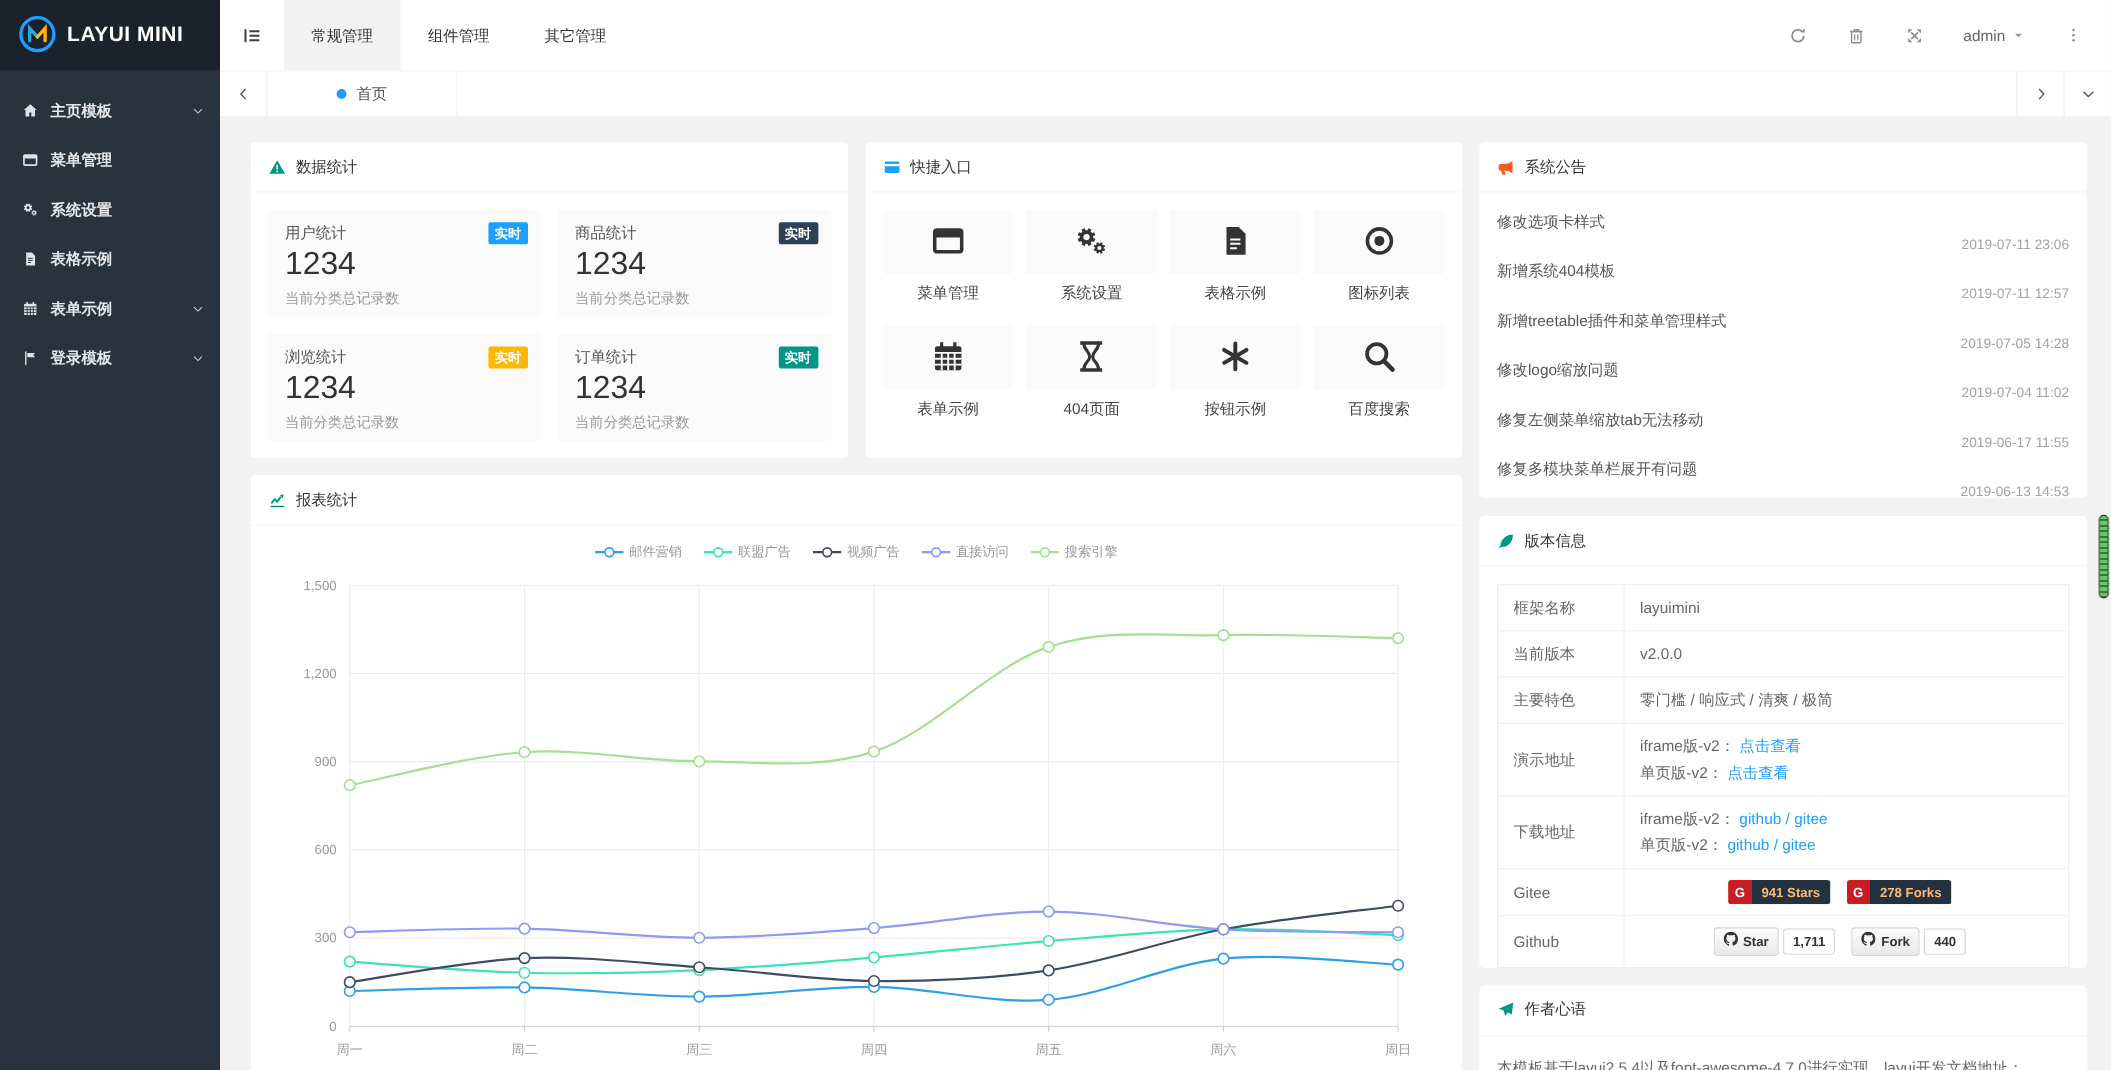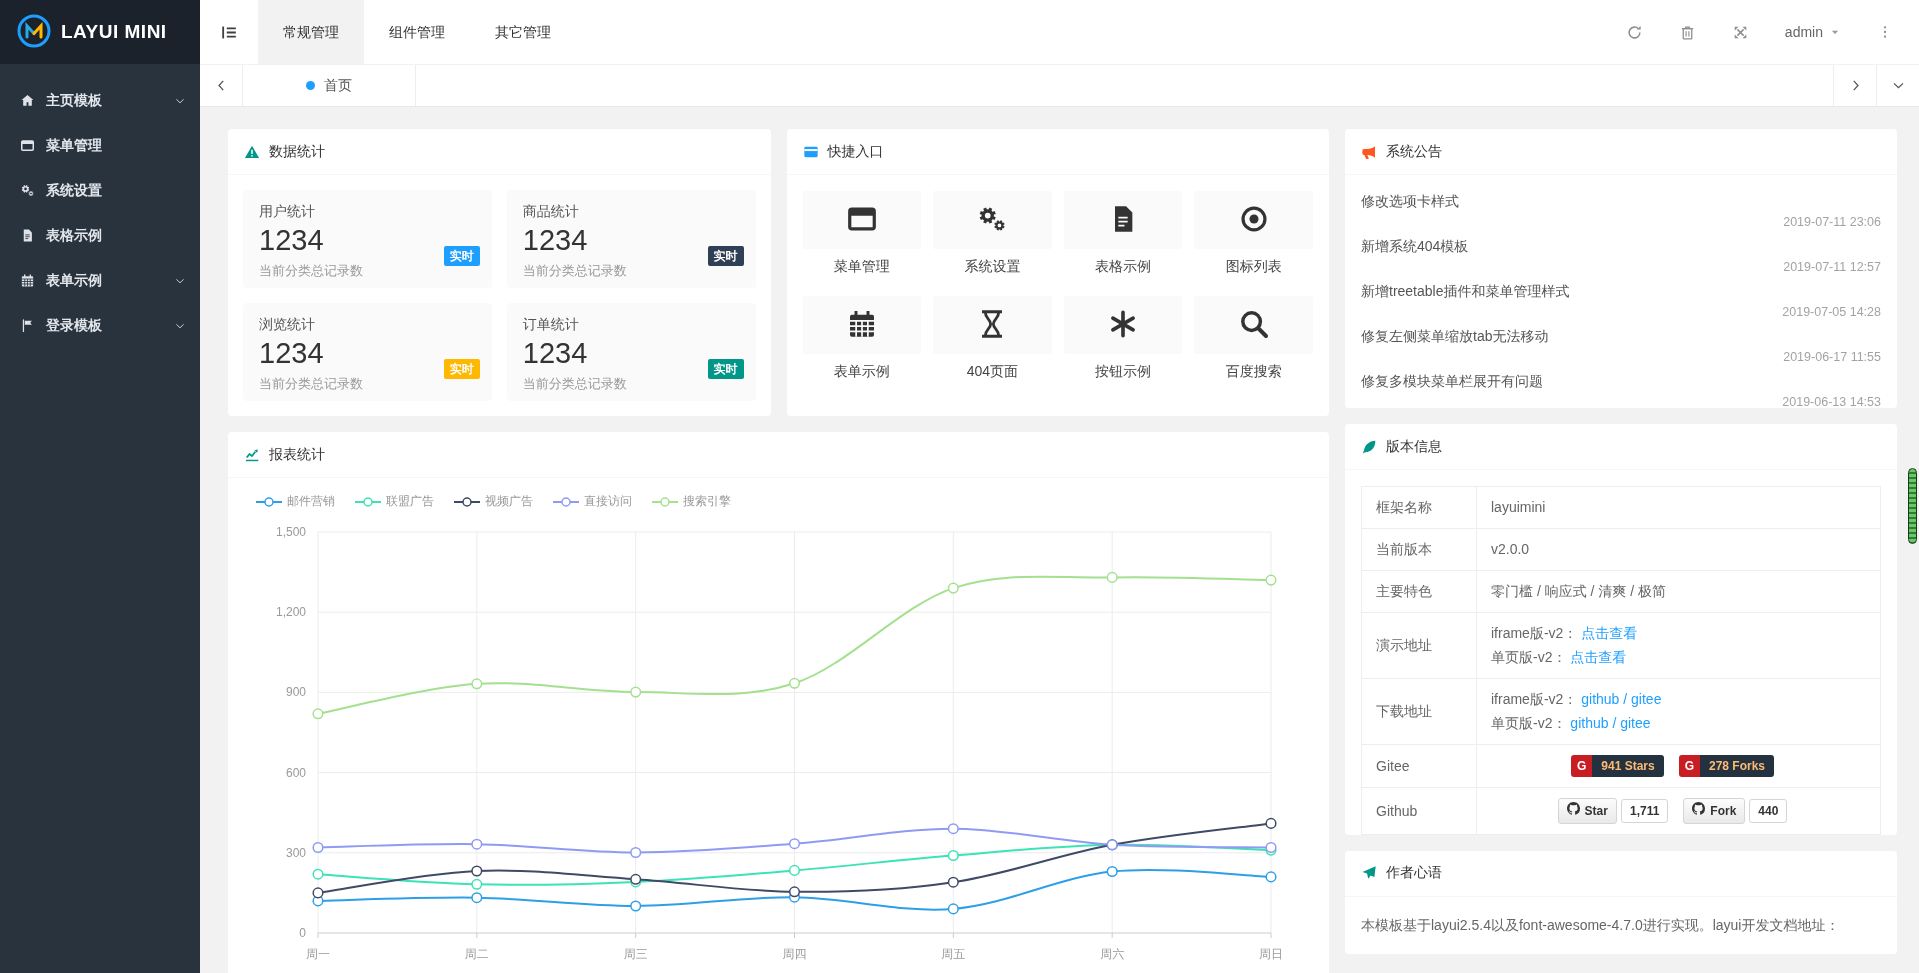--- a/index.html
+++ b/index.html
@@ -40,29 +40,29 @@
   .panel-hd{height:45px;display:flex;align-items:center;gap:9px;padding:0 16px;border-bottom:1px solid #f6f6f6;color:#333;font-size:14px;}
   .p-icon{display:inline-flex;}
   .row-top{display:flex;gap:16px;}
   .row-top .panel{flex:1;height:287px;box-sizing:border-box;}
   
   .cards{padding:15px;display:grid;grid-template-columns:1fr 1fr;gap:15px;}
   .card{background:#fafafa;border-radius:4px;padding:13px 16px;position:relative;height:98px;box-sizing:border-box;cursor:pointer;}
   .card-label{font-size:14px;color:#555;}
   .card-value{font-size:29px;color:#333;margin-top:3px;}
   .card-desc{font-size:13px;color:#999;margin-top:5px;}
-  .badge{position:absolute;top:12px;right:12px;color:#fff;font-size:12px;font-weight:bold;padding:3px 6px;border-radius:2px;line-height:1.2;margin-top:44px;}
+  .badge{position:absolute;top:12px;right:12px;color:#fff;font-size:12px;font-weight:bold;padding:3px 6px;border-radius:2px;line-height:1.2;}
   
   .quick-grid{padding:16px;display:grid;grid-template-columns:repeat(4,1fr);column-gap:12px;row-gap:20px;}
   .quick-item{cursor:pointer;}
   .qi-box{height:58px;background:#fafafa;border-radius:2px;display:flex;align-items:center;justify-content:center;color:#333;--icon-bg:#fafafa;}
   .qi-label{text-align:center;font-size:14px;color:#444;margin-top:9px;}
   
   .report-body{padding:0 28px;}
-  .legend{display:flex;justify-content:flex-start;align-items:center;gap:20px;margin:15px 0 8px;color:#999;font-size:12px;}
+  .legend{display:flex;justify-content:center;align-items:center;gap:20px;margin:15px 0 8px;color:#999;font-size:12px;}
   .leg-item{display:flex;align-items:center;gap:5px;cursor:pointer;}
   
   .notice-list{padding:4px 0;}
   .notice-item{height:45px;display:flex;align-items:center;justify-content:space-between;padding:0 16px;cursor:pointer;}
   .n-title{font-size:14px;color:#555;}
   .n-date{font-size:12.5px;color:#a3a3a3;margin-top:40px;}
   
   .v-table{margin:16px;border:1px solid #eee;}
   .v-row{display:flex;border-bottom:1px solid #eee;}
   .v-row:last-child{border-bottom:none;}
@@ -554,20 +554,24 @@
    </div>
               <div class="notice-item">
      <span class="n-title">新增系统404模板</span>
      <span class="n-date">2019-07-11 12:57</span>
    </div>
               <div class="notice-item">
      <span class="n-title">新增treetable插件和菜单管理样式</span>
      <span class="n-date">2019-07-05 14:28</span>
    </div>
               <div class="notice-item">
+     <span class="n-title">修改logo缩放问题</span>
+     <span class="n-date">2019-07-04 11:02</span>
+   </div>
+              <div class="notice-item">
      <span class="n-title">修复左侧菜单缩放tab无法移动</span>
      <span class="n-date">2019-06-17 11:55</span>
    </div>
               <div class="notice-item">
      <span class="n-title">修复多模块菜单栏展开有问题</span>
      <span class="n-date">2019-06-13 14:53</span>
    </div>
             </div>
         </section>
 

